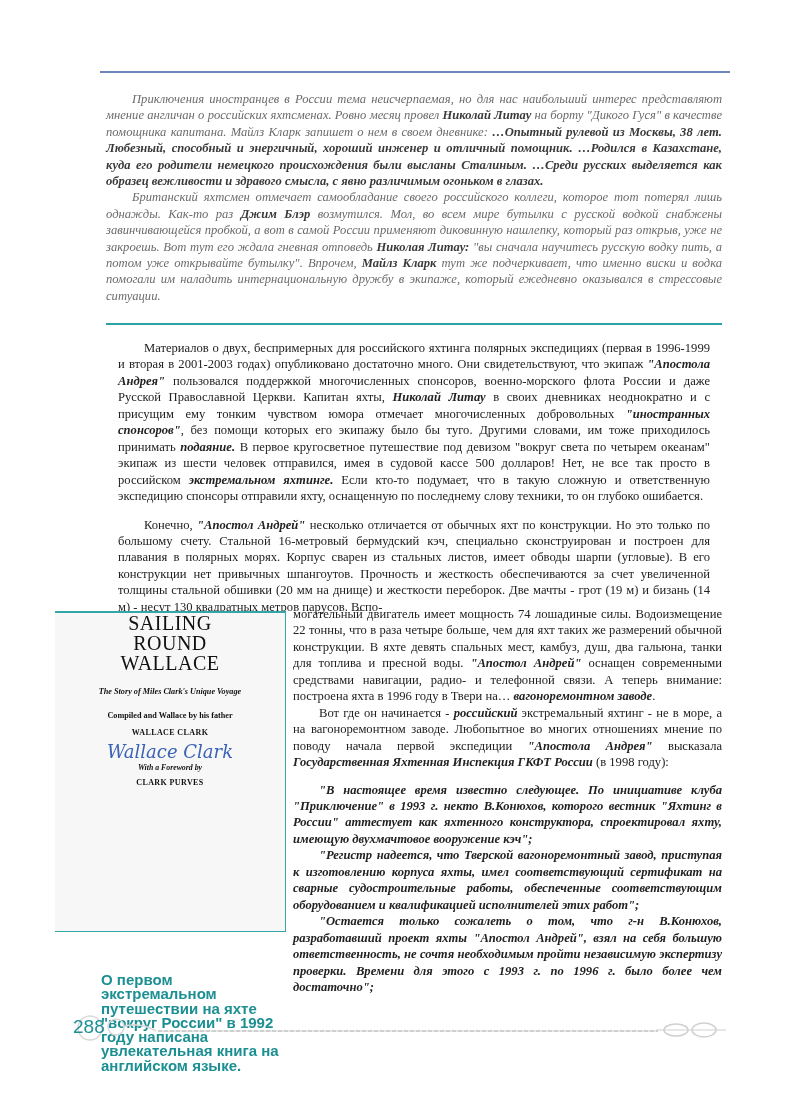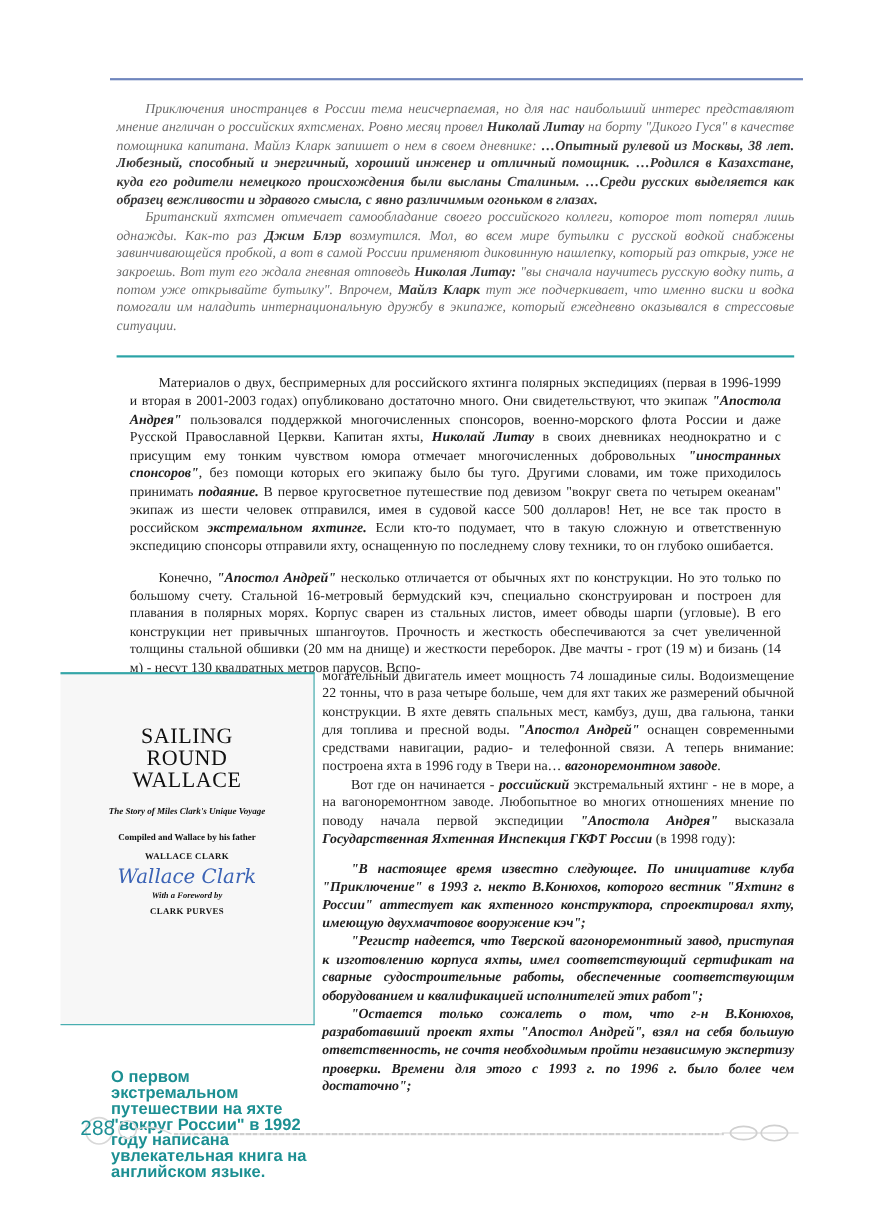--- a/index.html
+++ b/index.html
@@ -24,21 +24,21 @@
     .narrow { position: absolute; left: 293px; top: 606px; width: 429px;
       font-size: 12.6px; line-height: 16.45px; color: #222; text-align: justify; }
     .narrow p { margin: 0; text-indent: 26px; }
     .narrow p.first { text-indent: 0; }
     .quote { margin-top: 11px; font-style: italic; font-weight: bold; }
     .quote p { margin: 0; text-indent: 26px; }
 
     .cover { position: absolute; left: 55px; top: 611px; width: 230px; height: 318px;
       border-top: 2px solid #35a6a8; border-right: 1.5px solid #35a6a8; border-bottom: 1.5px solid #35a6a8;
       background: #f7f7f7; text-align: center; color: #111; }
-    .cover .t1 { margin-top: 46px; font-family: "Liberation Serif", serif; font-size: 20px; line-height: 20px; letter-spacing: 0.5px; }
+    .cover .t1 { font-family: "Liberation Serif", serif; font-size: 20px; line-height: 20px; letter-spacing: 0.5px; }
     .cover .sub { margin-top: 14px; font-style: italic; font-weight: bold; font-size: 8.2px; }
     .cover .comp { margin-top: 15px; font-size: 8.2px; font-weight: bold; }
     .cover .auth { margin-top: 8px; font-size: 8px; font-weight: bold; letter-spacing: 0.4px; }
     .cover .sig { margin-top: 4px; font-family: "DejaVu Serif", serif; font-style: italic; font-size: 18px; color: #3b63b5; }
     .cover .fw { margin-top: 1px; font-style: italic; font-weight: bold; font-size: 7.8px; }
     .cover .libby { margin-top: 6px; font-weight: bold; font-size: 8px; letter-spacing: 0.4px; }
 
     .caption { position: absolute; left: 101px; top: 973px; width: 185px;
       font-family: "Liberation Sans", "DejaVu Sans", sans-serif; font-weight: bold;
       font-size: 15px; line-height: 14.3px; color: #1c8f92; }

